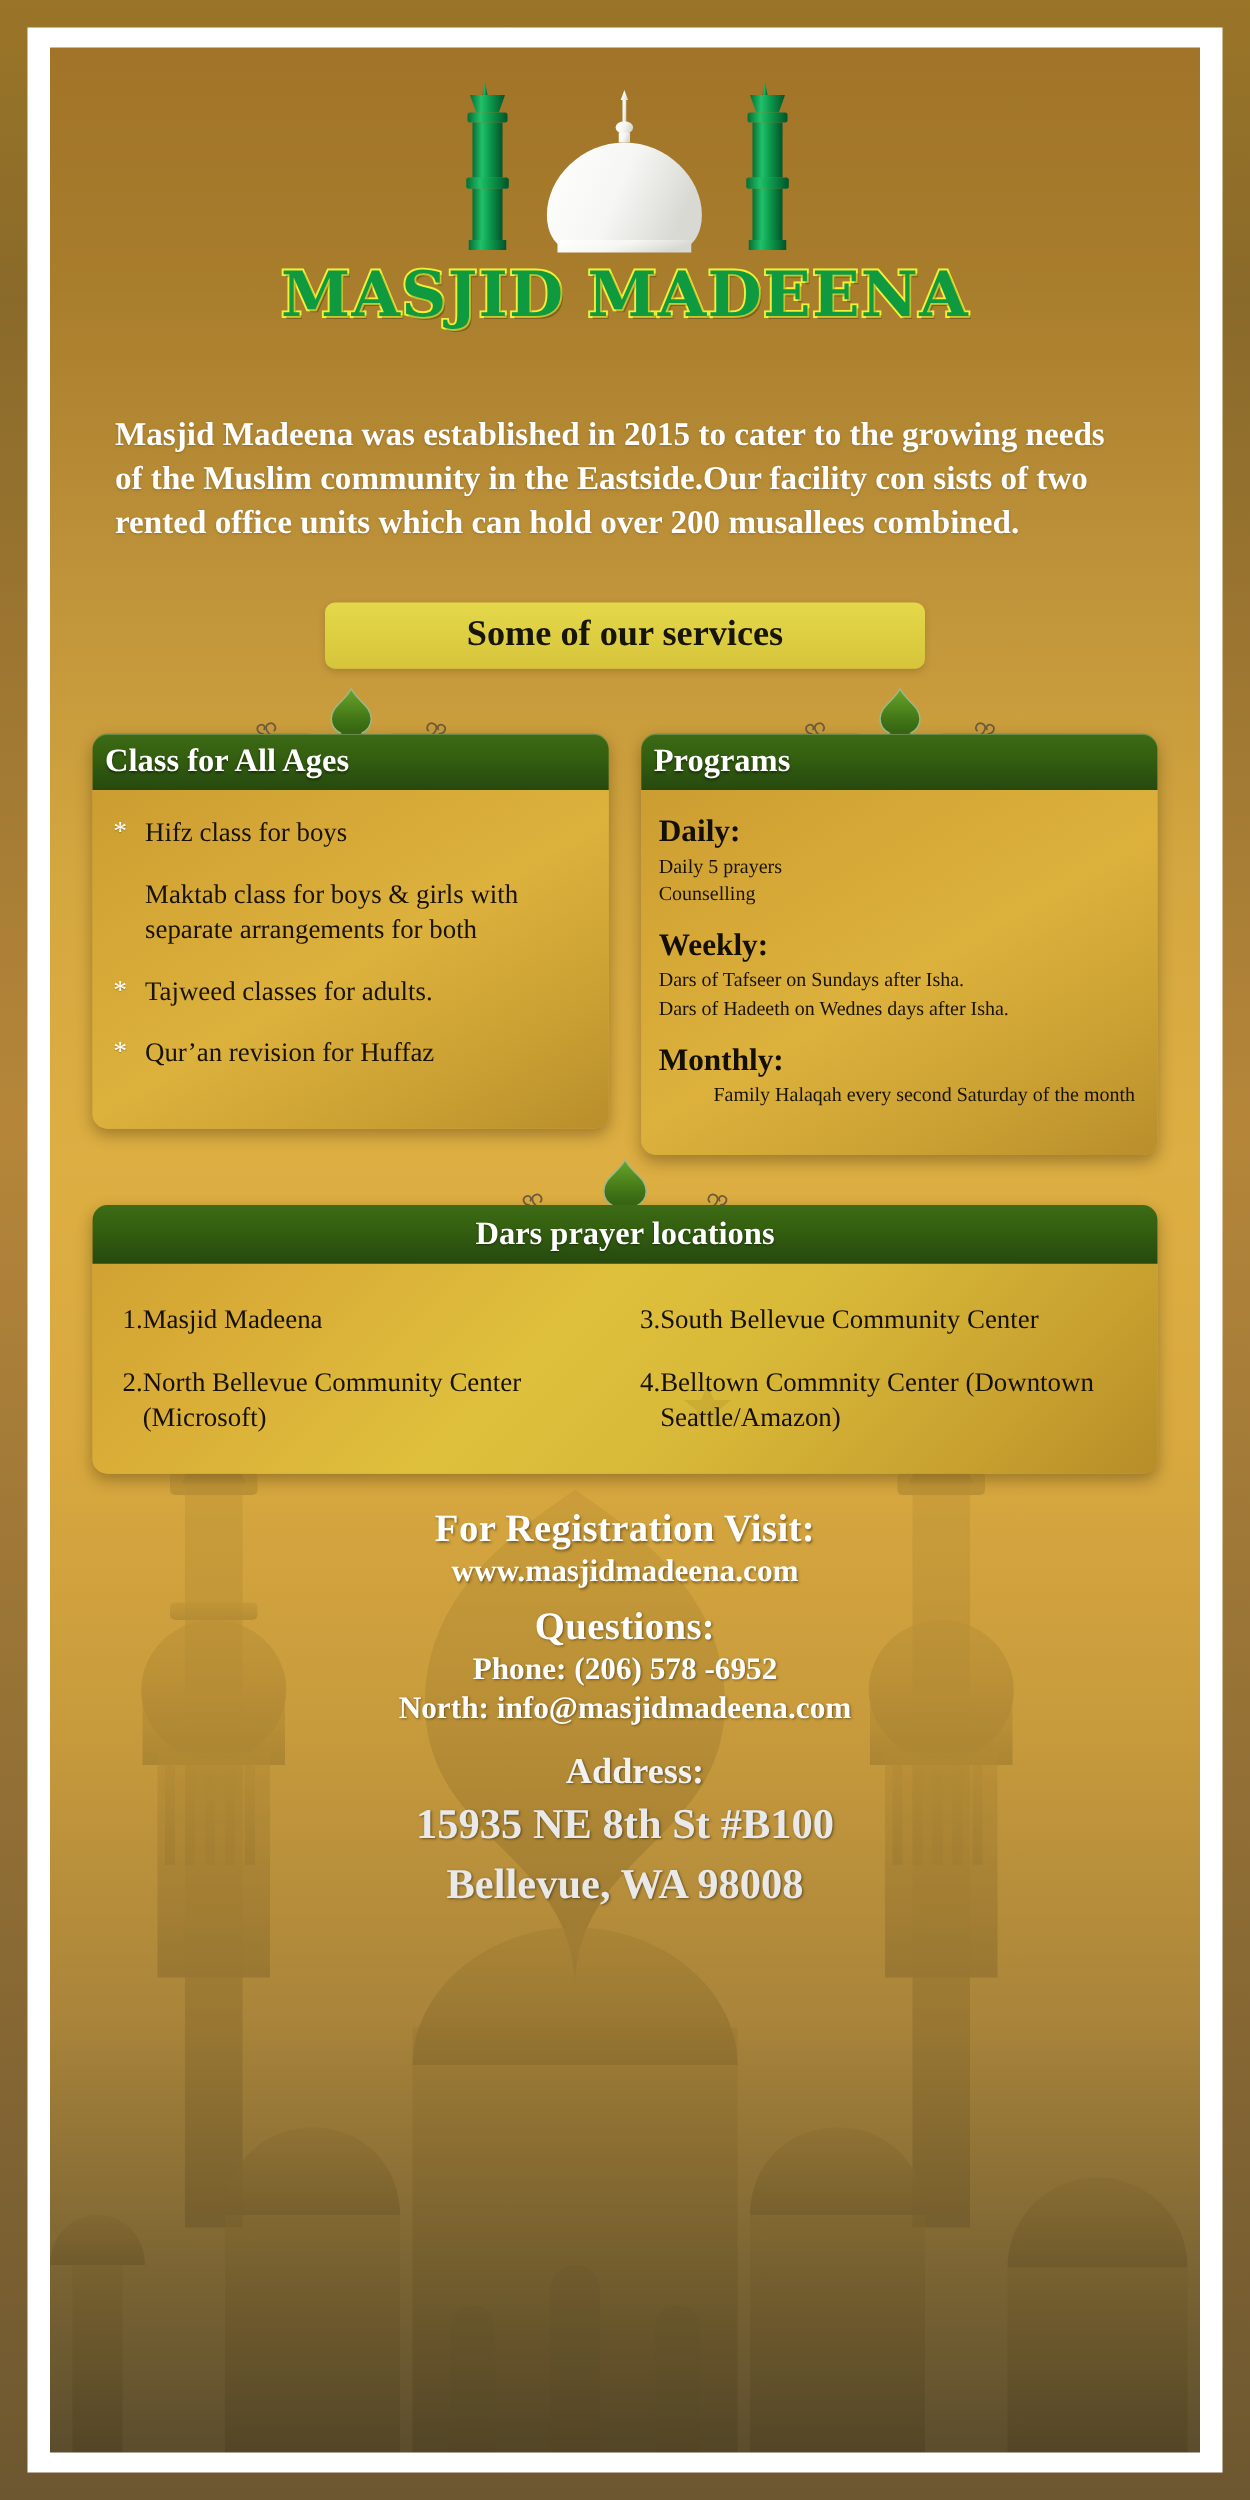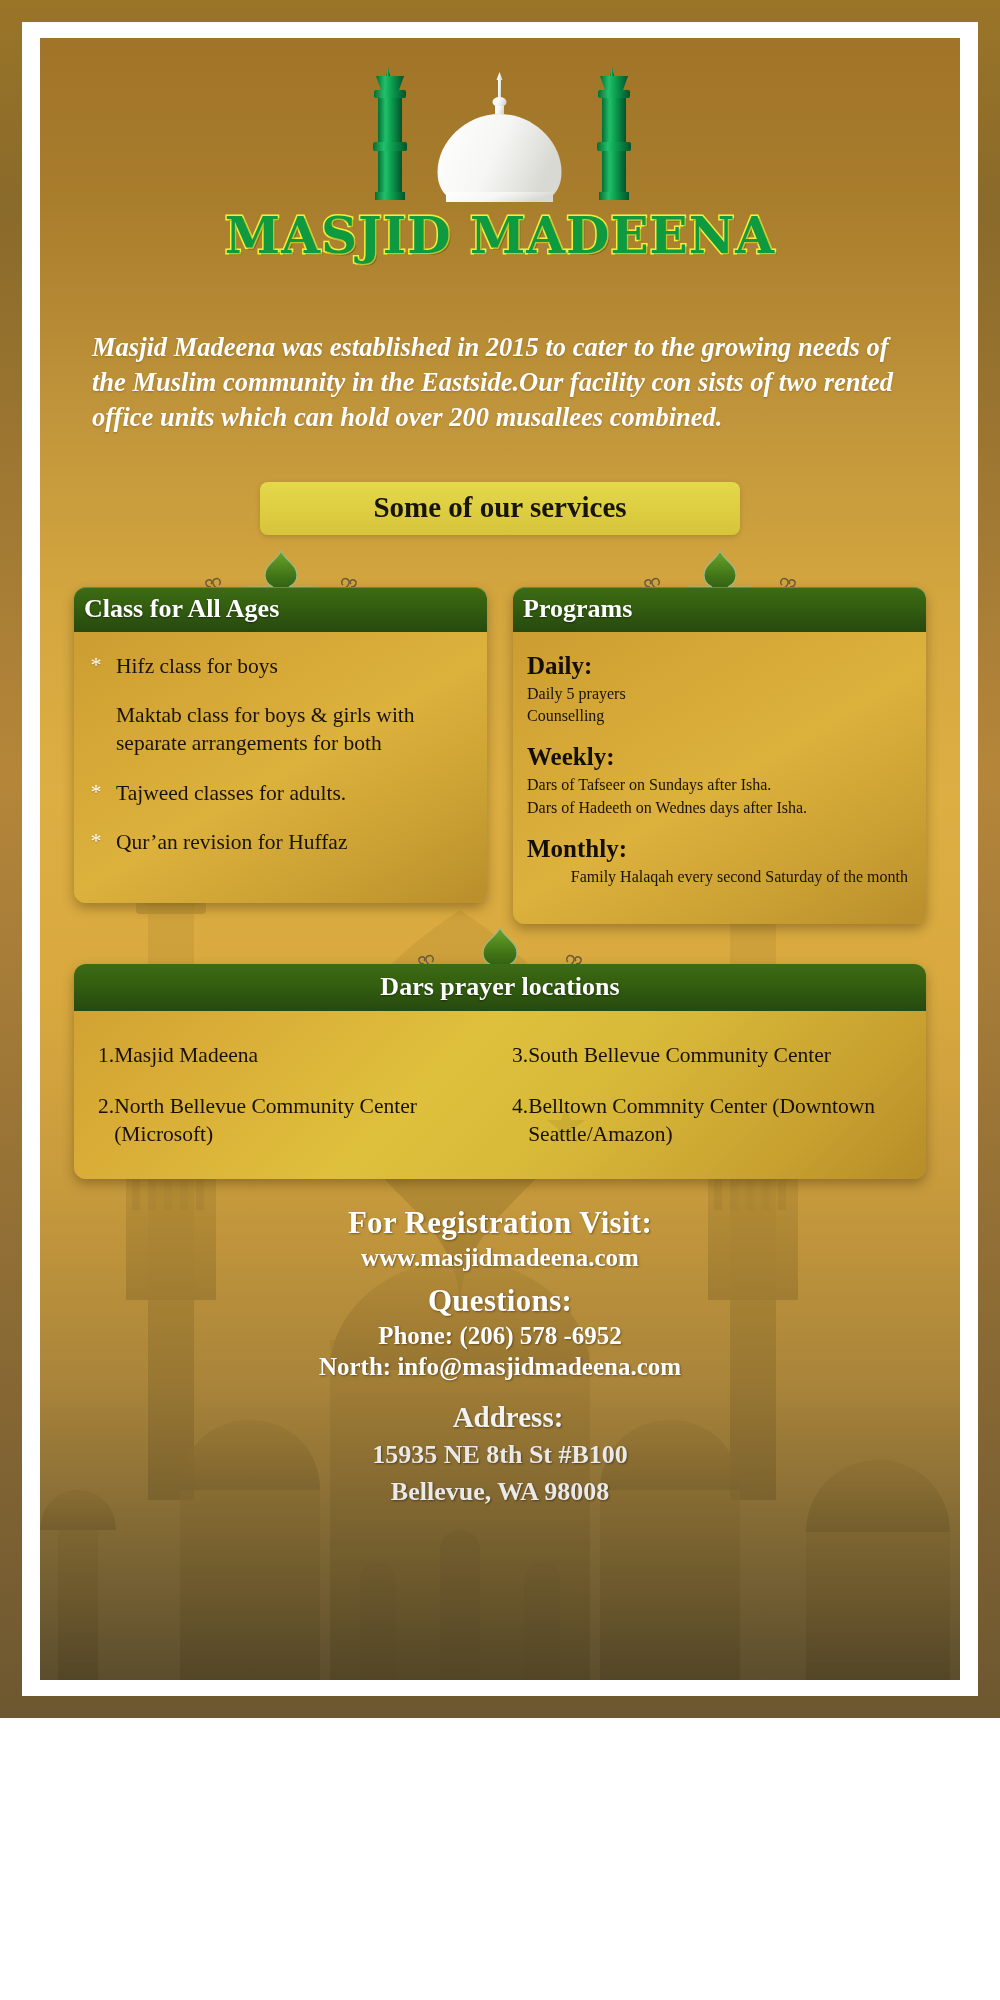--- a/index.html
+++ b/index.html
@@ -5,21 +5,21 @@
   * { box-sizing: border-box; margin: 0; padding: 0; }
   body {
     width: 1000px; height: 2000px;
     font-family: "Liberation Serif", serif;
     background: #ffffff;
     overflow: hidden;
   }
 
   .poster {
     position: relative;
-    width: 1000px; height: 1718px;
+    width: 1000px; height: 2000px;
     background: #ffffff;
     padding: 22px 22px 22px 22px;
   }
 
   
   .frame-outer {
     position: absolute; inset: 0;
     background:
       linear-gradient(180deg, #9a7528 0%, #8a6a2a 12%, #b5863a 45%, #6d5730 100%);
   }
@@ -87,21 +87,20 @@
   
   .intro {
     position: relative;
     margin: 42px 50px 0 52px;
     color: #ffffff;
     font-family: "Liberation Serif", serif;
     font-weight: 700;
     font-size: 26.5px;
     line-height: 1.33;
     text-shadow: 0 1px 2px rgba(80,55,10,.35);
-    font-style: italic;
   }
 
   
   .services-banner-row {
     position: relative;
     margin-top: 46px;
     text-align: center;
   }
   .services-banner {
     display: inline-block;
@@ -271,21 +270,21 @@
   .f-addr-head {
     font-weight: 700;
     font-size: 29px;
     margin-top: 20px;
     color: #f2f2f2;
     text-shadow: 1px 1px 2px rgba(40,30,8,.55);
     padding-left: 16px;
   }
   .f-addr {
     font-weight: 700;
-    font-size: 26px;
+    font-size: 34px;
     margin-top: 4px;
     color: #e9e9e9;
     text-shadow: 1px 1px 2px rgba(40,30,8,.55);
     line-height: 1.28;
   }
 </style>
 </head>
 <body>
 
 <div class="poster">

